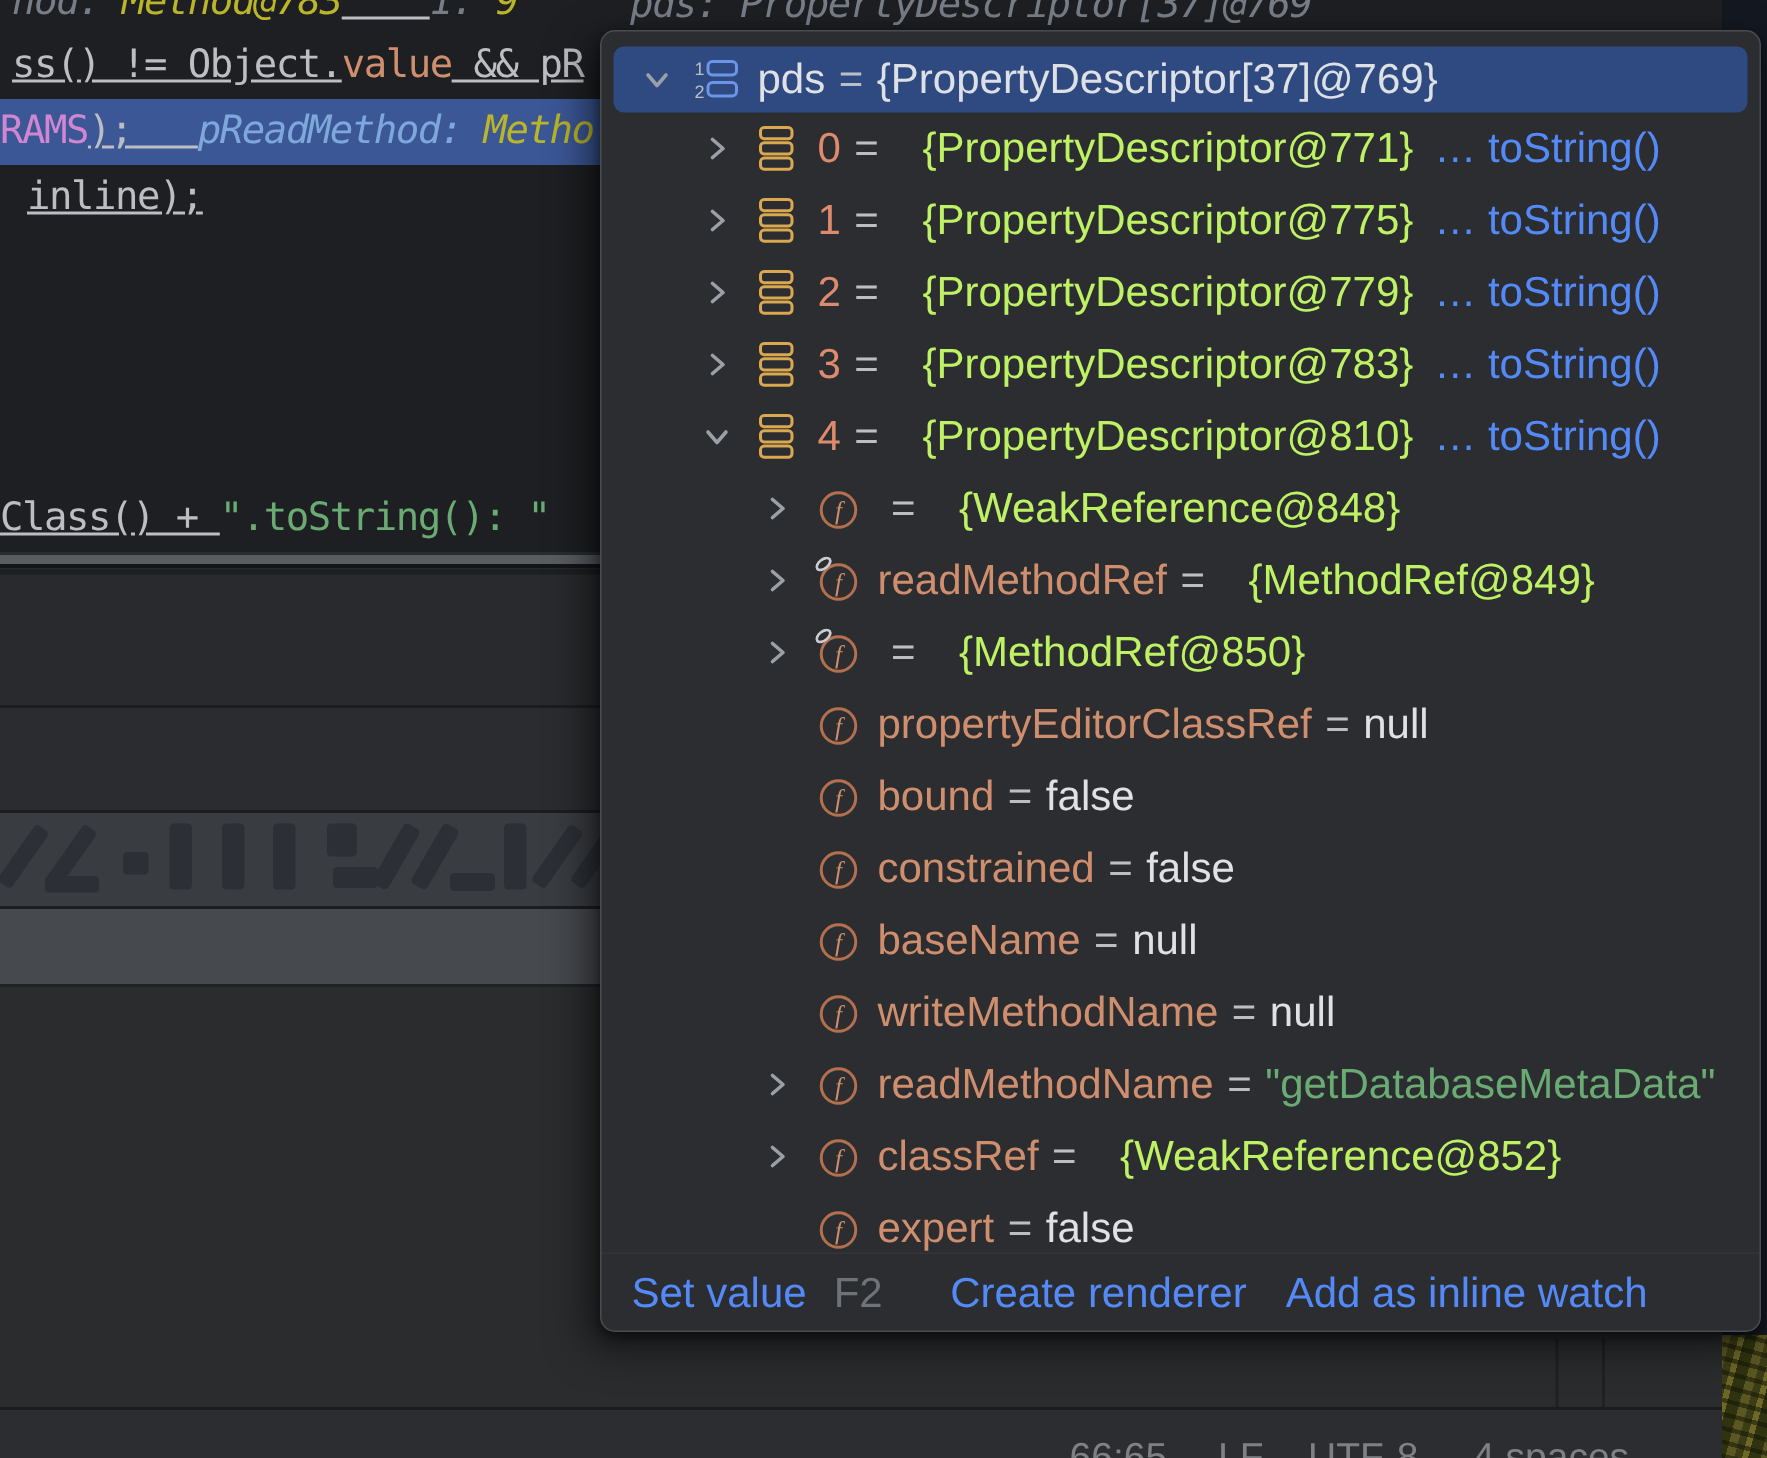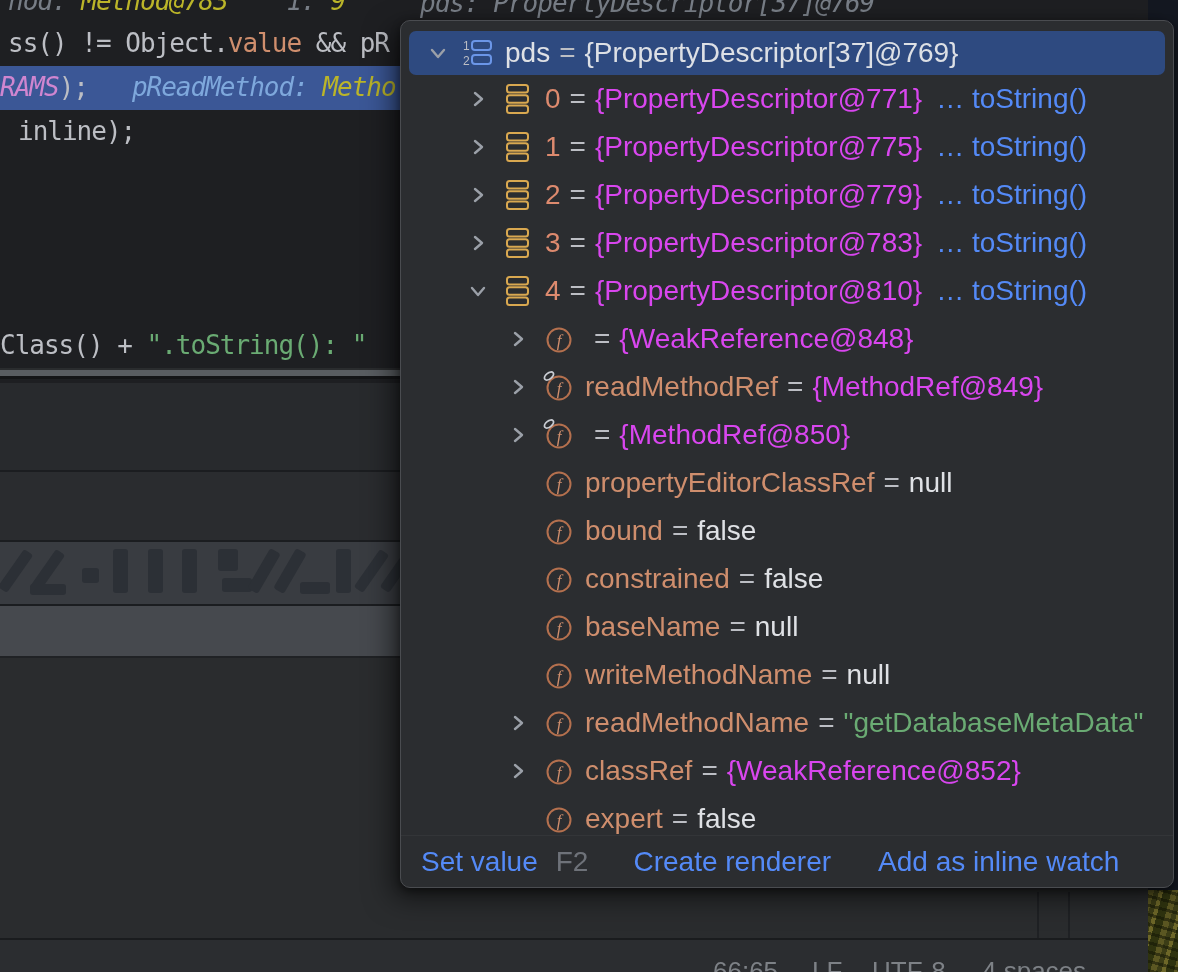--- a/index.html
+++ b/index.html
@@ -4,24 +4,24 @@
 <style>
   * { margin:0; padding:0; box-sizing:border-box; }
   html,body { width:1178px; height:972px; overflow:hidden; background:#1E1F22;
               font-family:"Liberation Sans", sans-serif; }
   .abs { position:absolute; }
   #stage { position:relative; width:1178px; height:972px; overflow:hidden;padding-left:47px; }
 
   
   .code-line { position:absolute; white-space:pre; font-family:"DejaVu Sans Mono", monospace;
                font-size:26px; line-height:30px; letter-spacing:-1px; }
-  .tk-plain   { color:#BCBEC4; }
+  .tk-plain   { color:#BCBEC4;text-decoration:underline; }
   .tk-orange  { color:#CF8E6D; }
   .tk-green   { color:#6AAB73; }
-  .tk-pink-i  { color:#D086D0; font-style:italic; }
+  .tk-pink-i  { color:#D086D0; }
   .tk-blue-i  { color:#7EA8DC; font-style:italic; }
   .tk-yellow-i{ color:#BBB529; font-style:italic; }
   .tk-gray-i  { color:#787E87; font-style:italic; }
 
   .exec-line-bg { left:0; top:66px; width:400px; height:44px; background:#3B5796; }
   .band   { left:0; background:#282A2D; }
   .sep    { left:0; width:400px; height:2px; background:#1B1D20; }
   .splitter-bar { left:0; top:368px; width:400px; height:11px; background:#595D61;
                   border-top:2px solid #2a2c2e; border-bottom:3px solid #141517; }
   #glyph-band { left:0; top:542px; width:400px; height:62px; background:#393C41; overflow:hidden; }
@@ -43,31 +43,31 @@
   #tree { position:absolute; left:0; top:0; right:0; }
   .row { height:48px; display:flex; align-items:center; font-size:28px; color:#DFE1E5; }
   .row.selected { background:#2E4A80; border-radius:7px; margin:10px 8px 0 8px; height:44px; }
   .chev-slot { width:24px; height:24px; flex:0 0 24px; display:flex; align-items:center; justify-content:center; }
   .icon-slot { width:30px; height:32px; flex:0 0 30px; margin-left:13px; margin-right:12px;
                display:flex; align-items:center; justify-content:center; position:relative; }
   .t-val-sel  { color:#DDE0E5; }
   .t-index    { color:#DD8A6E; }
   .t-field    { color:#CF8E6D; }
   .t-eq       { color:#BCBEC4; margin:0 9px; }
-  .t-ref      { color:#d946ef; }
+  .t-ref      { color:#bef264;margin-left:20px; }
   .t-plain    { color:#DFE1E5; }
   .t-string   { color:#6AAB73; }
   .t-link     { color:#548AF7; margin-left:14px; cursor:pointer; }
 
   #popup-footer { position:absolute; left:0; right:0; bottom:0; height:52px;
                   display:flex; align-items:center; padding-left:20px; font-size:28px;
                   border-top:1px solid rgba(255,255,255,.04); }
   .f-link { color:#548AF7; cursor:pointer; }
   .f-key  { color:#6E7279; margin:0 45px 0 18px; }
-  .f-gap  { margin-left:47px; }
+  .f-gap  { margin-left:26px; }
 </style>
 </head>
 <body>
 
 <div id="stage">
 
   <div class="abs band" style="top:383px; width:400px; height:87px; background:#282A2D;"></div>
   <div class="abs sep" style="top:470px;"></div>
   <div class="abs band" style="top:472px; width:400px; height:68px; background:#2A2C2F;"></div>
   <div class="abs sep" style="top:540px;"></div>

